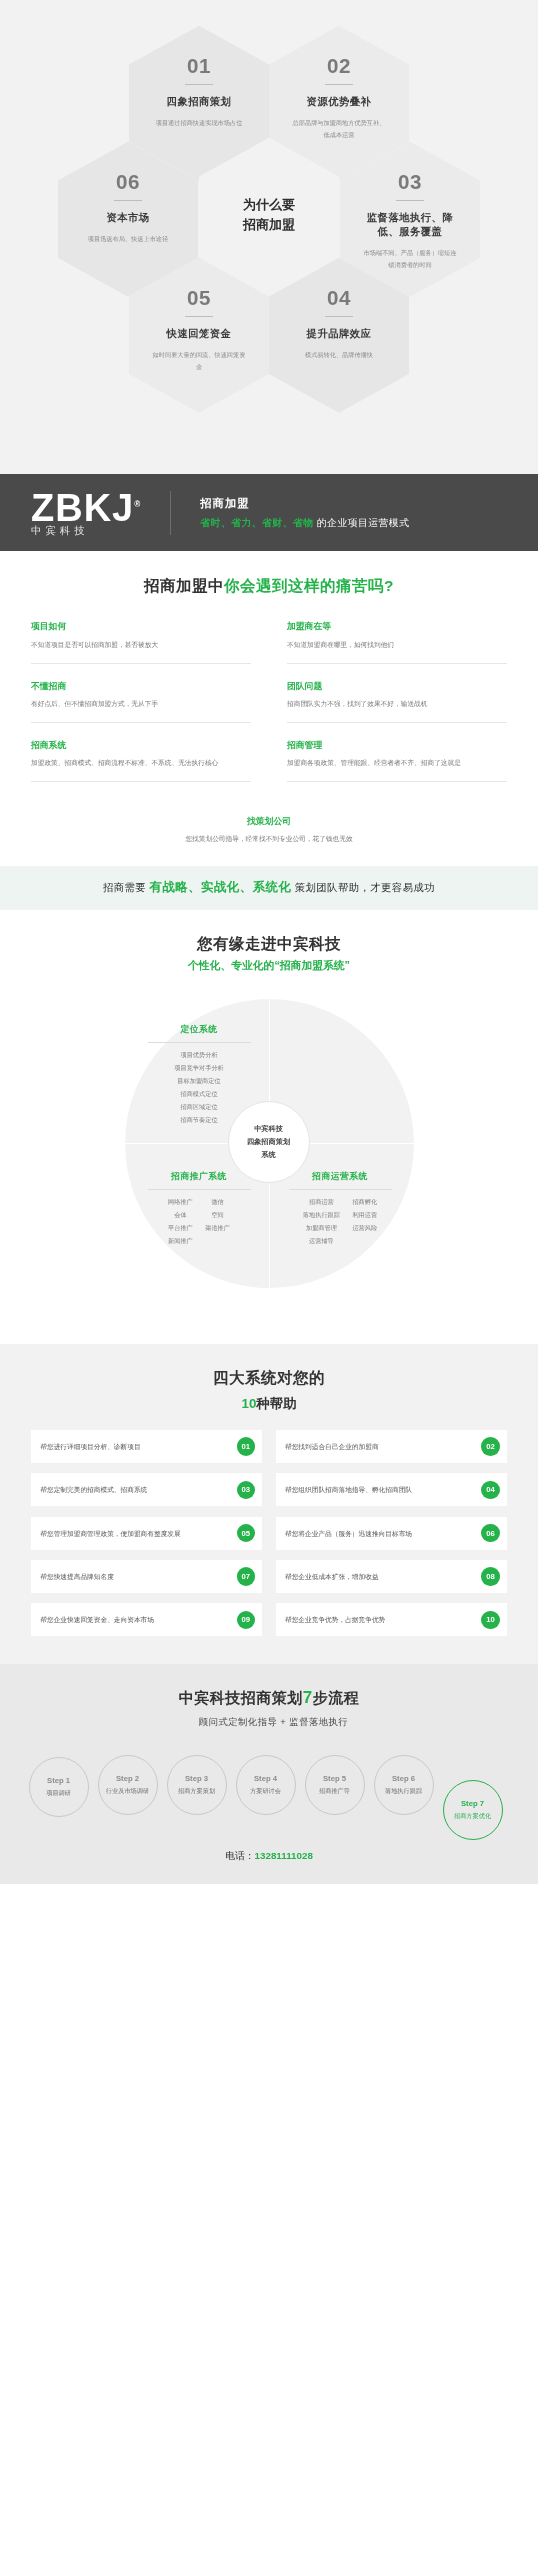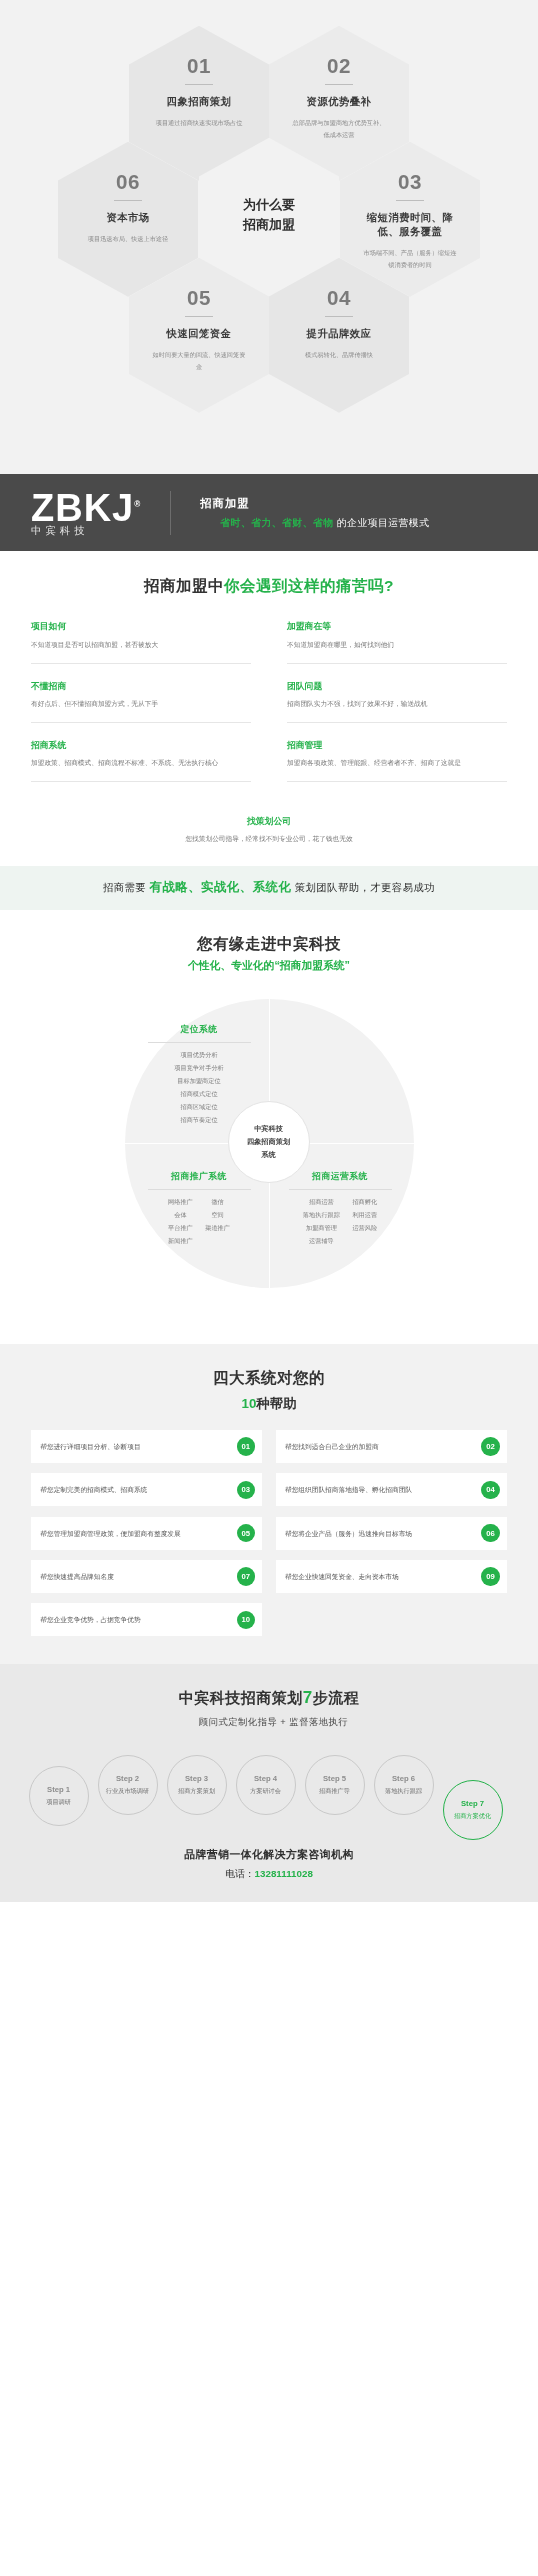--- a/index.html
+++ b/index.html
@@ -84,21 +84,21 @@
     letter-spacing: 1px;
     line-height: 0.95;
     position: relative;
   }
   .logo-sub { font-size: 10.3px; letter-spacing: 4.1px; color: #e8e8e8; font-weight: normal; }
   .logo-reg { font-size: 8.2px; vertical-align: super; }
   .sec2-divider { width: 1px; height: 44px; background: #6d6d6d; }
   .sec2-right { color: #fff; }
   .sec2-r1 { font-size: 11.3px; font-weight: bold; letter-spacing: 1px; }
   .sec2-r2 { font-size: 9.8px; margin-top: 6.2px; letter-spacing: 0.5px; }
-  .sec2-r2 .em { color: #25b24b; font-weight: bold; margin-left: 20px; }
+  .sec2-r2 .em { color: #25b24b; font-weight: bold; }
 
   
   .sec3 { background: #fff; padding: 25px 31px 20.6px 31px; }
   .sec3-head { text-align: center; font-size: 15.5px; font-weight: bold; letter-spacing: 0.5px; }
   .sec3-head .g { color: #25b24b; }
   .pain-grid {
     margin-top: 24px;
     display: grid;
     grid-template-columns: 1fr 1fr;
     column-gap: 36px;
@@ -202,21 +202,21 @@
     display: flex; flex-direction: column;
     align-items: center; justify-content: center;
     text-align: center;
   }
   .step-circle .s-no { font-size: 7.7px; color: #8d8d8d; font-weight: bold; }
   .step-circle .s-tx { font-size: 6.2px; color: #6f6f6f; line-height: 1.7; margin-top: 3.1px; }
   .step-circle.accent { border-color: #25b24b; background: #e9e9e9; }
   .step-circle.accent .s-no { color: #25b24b; }
   .step-circle.accent .s-tx { color: #25b24b; }
 
-  .step-p1 { left: 4.1px;   top: 20px; }
+  .step-p1 { left: 4.1px;   top: 11px; }
   .step-p2 { left: 73px; top: 9.3px; }
   .step-p3 { left: 142px; top: 9.3px; }
   .step-p4 { left: 211px; top: 9.3px; }
   .step-p5 { left: 280px; top: 9.3px; }
   .step-p6 { left: 349px; top: 9.3px; }
   .step-p7 { left: 418px; top: 34px; }
 
   .sec7-foot { margin-top: 4.1px; }
   .sec7-f1 { font-size: 10.8px; font-weight: bold; color: #2f2f2f; letter-spacing: 0.5px; }
   .sec7-f2 { font-size: 9.8px; margin-top: 6.2px; color: #2f2f2f; }
@@ -248,21 +248,21 @@
       <div class="hex hex-p06">
         <div class="num">06</div>
         <div class="num-underline"></div>
         <div class="h-title">资本市场</div>
         <div class="h-desc">项目迅速布局、快速上市途径</div>
       </div>
 
       <div class="hex light hex-p03">
         <div class="num">03</div>
         <div class="num-underline"></div>
-        <div class="h-title">缩短消费时间、降低、服务覆盖</div>
+        <div class="h-title">监督落地执行、降低、服务覆盖</div>
         <div class="h-desc">市场端不同、产品（服务）缩短连锁消费者的时间</div>
       </div>
 
       <div class="hex-center hex-pc">
         <div class="ctext">
           <span>为什么要</span><br>
           <span>招商加盟</span>
         </div>
       </div>
 
@@ -450,20 +450,24 @@
       </div>
       <div class="help-item">
         <div class="txt">帮您将企业产品（服务）迅速推向目标市场</div>
         <div class="help-badge">06</div>
       </div>
       <div class="help-item">
         <div class="txt">帮您快速提高品牌知名度</div>
         <div class="help-badge">07</div>
       </div>
       <div class="help-item">
+        <div class="txt">帮您企业低成本扩张，增加收益</div>
+        <div class="help-badge">08</div>
+      </div>
+      <div class="help-item">
         <div class="txt">帮您企业快速回笼资金、走向资本市场</div>
         <div class="help-badge">09</div>
       </div>
       <div class="help-item">
         <div class="txt">帮您企业竞争优势，占据竞争优势</div>
         <div class="help-badge">10</div>
       </div>
     </div>
   </div>
 
@@ -498,21 +502,20 @@
         <div class="s-no">Step 6</div>
         <div class="s-tx">落地执行跟踪</div>
       </div>
       <div class="step-circle accent step-p7">
         <div class="s-no">Step 7</div>
         <div class="s-tx">招商方案优化</div>
       </div>
     </div>
 
     <div class="sec7-foot">
-      <div class="sec7-f1">品牌营销一体化解决方案咨询机构</div>
       <div class="sec7-f2">
         <span>电话：</span><span class="g">13281111028</span>
       </div>
     </div>
   </div>
 
 </div>
 
 
 </body></html>

